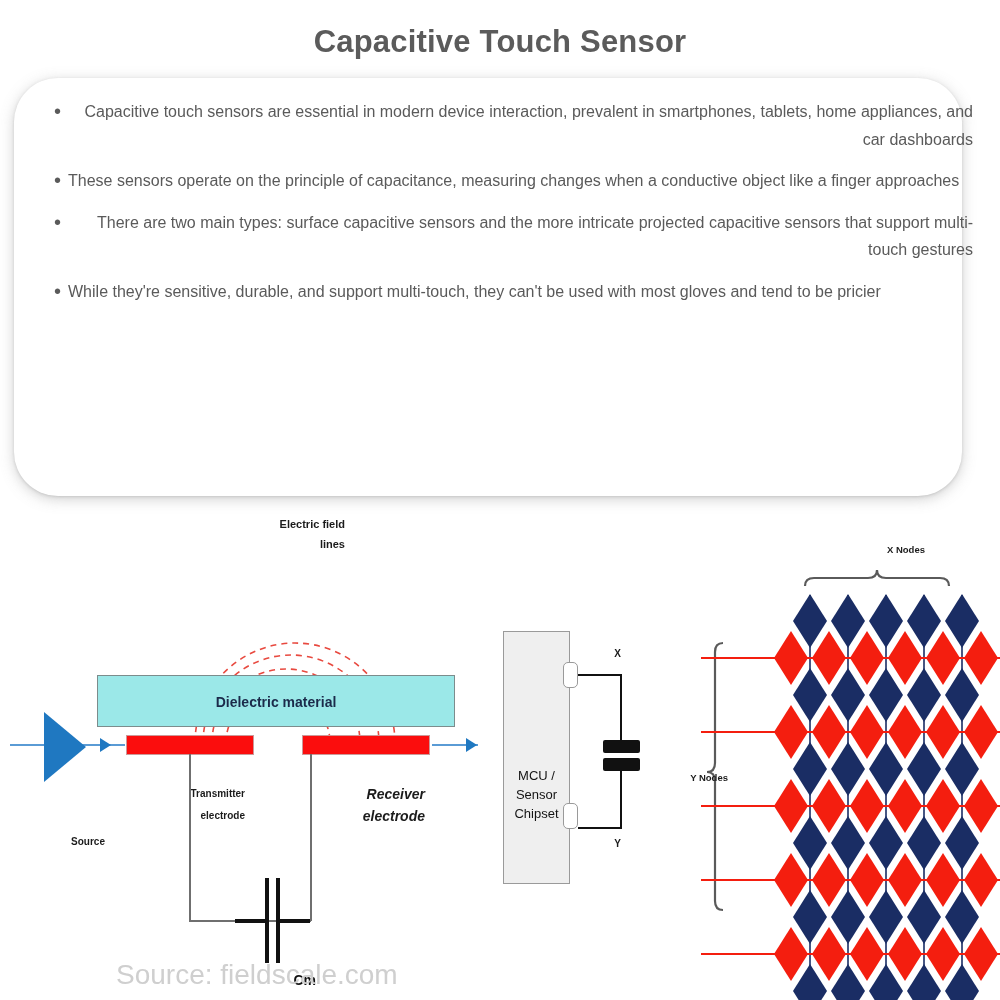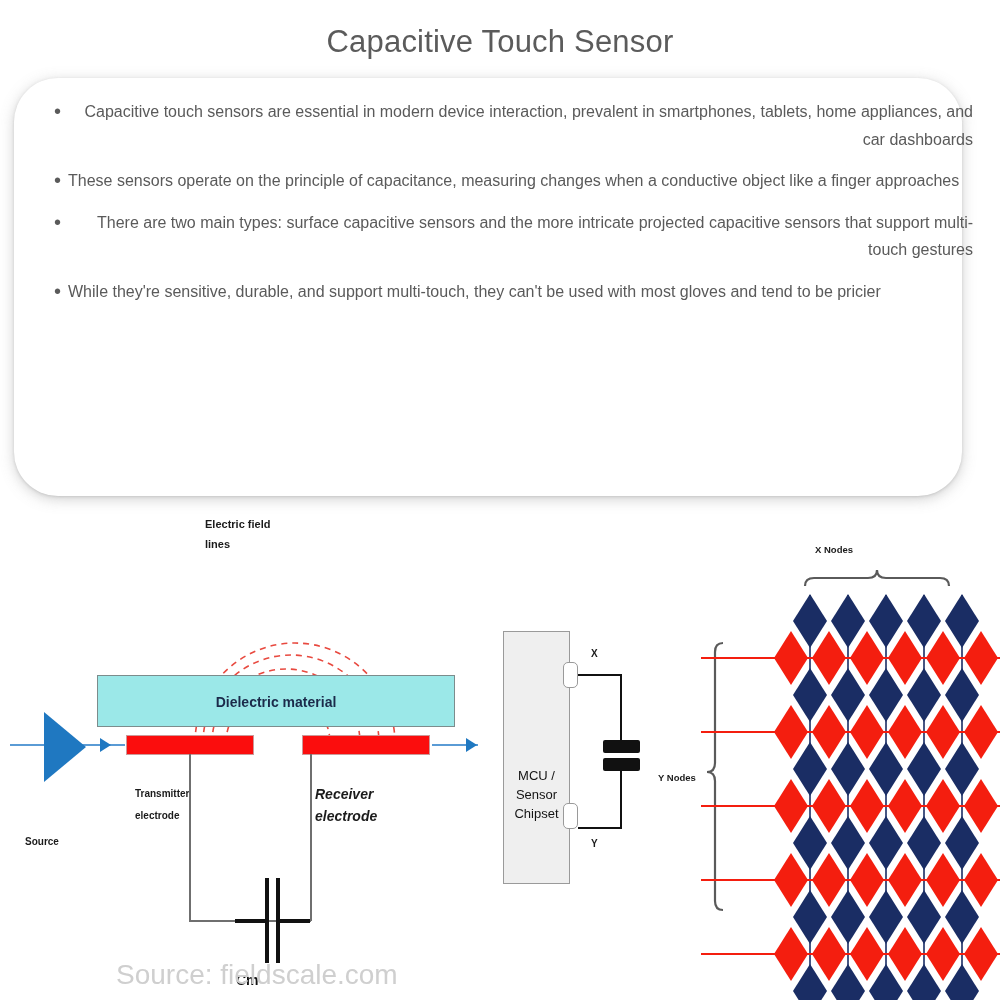--- a/index.html
+++ b/index.html
@@ -6,21 +6,21 @@
   body{
     width:1000px;height:1000px;background:#ffffff;
     font-family:"Liberation Sans", sans-serif;
     overflow:hidden;position:relative;
   }
   #page{position:relative;width:1000px;height:1000px;}
 
   
   #title{
     position:absolute;left:0;top:24px;width:1000px;text-align:center;
-    font-size:31px;color:#5b5b5b;font-weight:400;letter-spacing:.2px;
+    font-size:31px;color:#5b5b5b;font-weight:700;letter-spacing:.2px;
     font-family:"Liberation Sans", sans-serif;
   }
 
   
   #card{
     position:absolute;left:14px;top:78px;width:948px;height:418px;
     background:#ffffff;border-radius:44px;
     box-shadow:0 3px 14px rgba(120,120,120,.34), 0 1px 3px rgba(120,120,120,.25);
   }
   #bullets{
@@ -32,21 +32,21 @@
   .bullet .dot{
     color:#5a5a5a;font-size:20px;line-height:27px;margin-right:7px;flex:0 0 auto;
   }
   .bullet .txt{
     color:#5a5a5a;font-size:16px;line-height:27.5px;max-width:905px;text-align:right;
   }
 
   
   #diagram{position:absolute;left:0;top:500px;width:1000px;height:500px;}
 
-  .lbl{position:absolute;color:#1b1b1b;font-weight:bold;text-align:left;}
+  .lbl{position:absolute;color:#1b1b1b;font-weight:bold;text-align:right;}
 
   
   #efLabel{left:205px;top:14px;width:140px;font-size:11px;line-height:20px;}
   #dielectric{
     position:absolute;left:97px;top:175px;width:358px;height:52px;
     background:#9be8e8;border:1.5px solid #7c8c8c;box-sizing:border-box;
   }
   #dielLabel{
     position:absolute;left:97px;top:194px;width:358px;text-align:center;
     font-size:14px;font-weight:bold;color:#1b2a4a;

